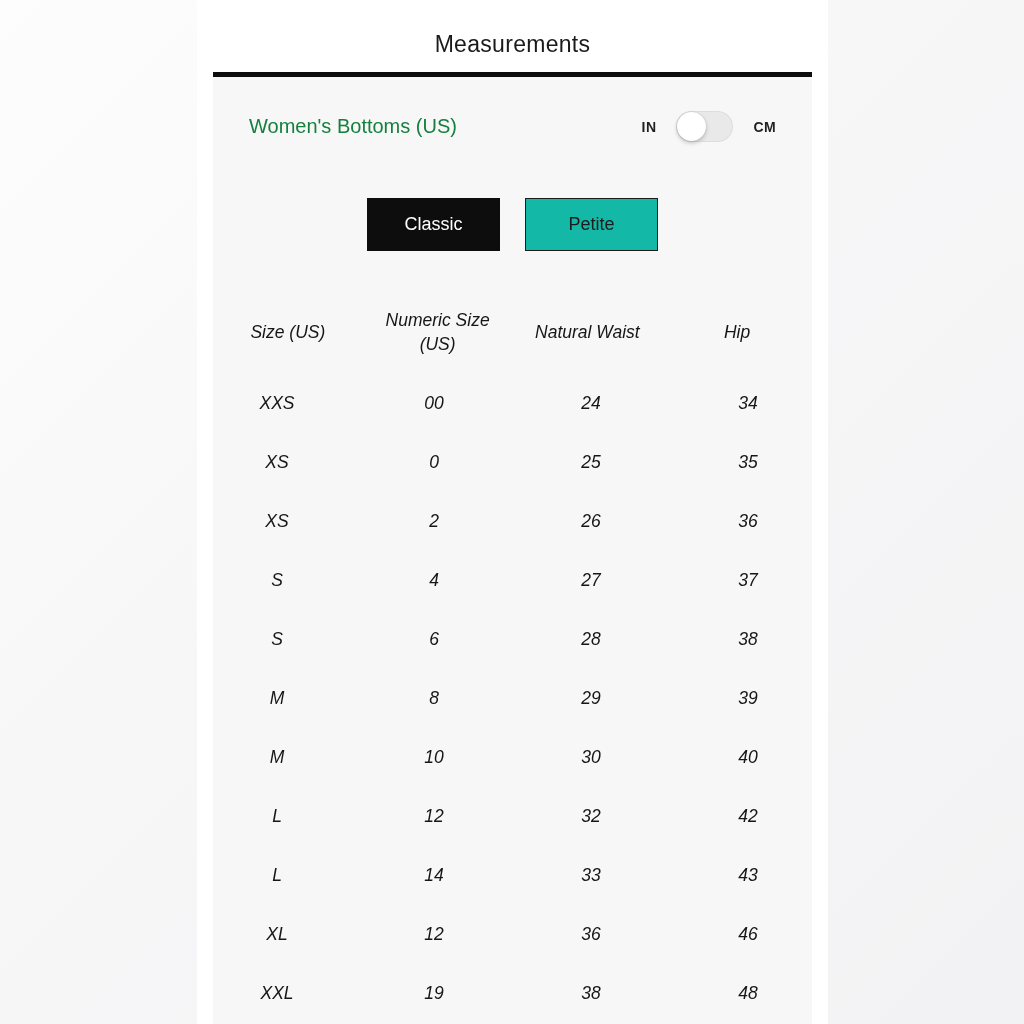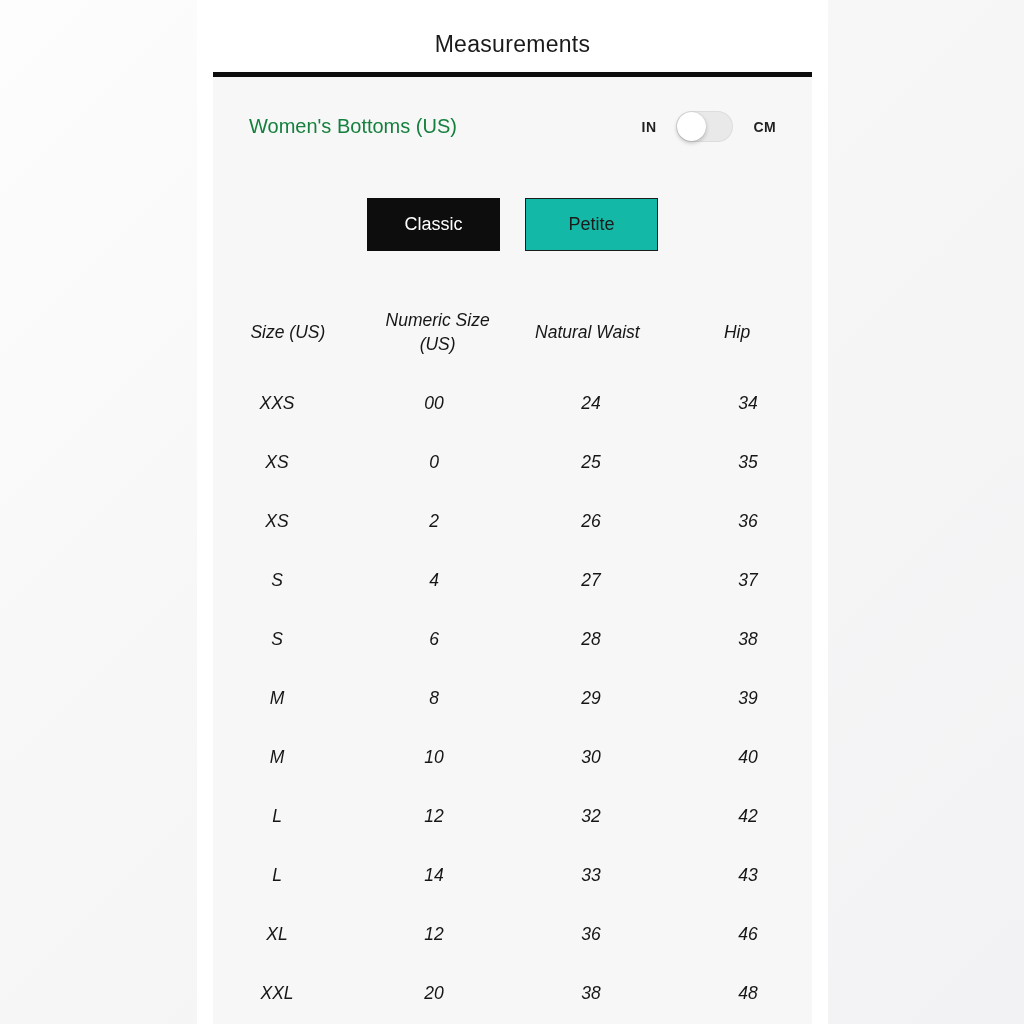--- a/index.html
+++ b/index.html
@@ -228,21 +228,21 @@
               <div class="td">43</div>
             </div>
             <div class="trow">
               <div class="td">XL</div>
               <div class="td">12</div>
               <div class="td">36</div>
               <div class="td">46</div>
             </div>
             <div class="trow">
               <div class="td">XXL</div>
-              <div class="td">20</div>
+              <div class="td">19</div>
               <div class="td">38</div>
               <div class="td">48</div>
             </div>
           </div>
       </div>
 
     </div>
   </div>
 </div>
 

